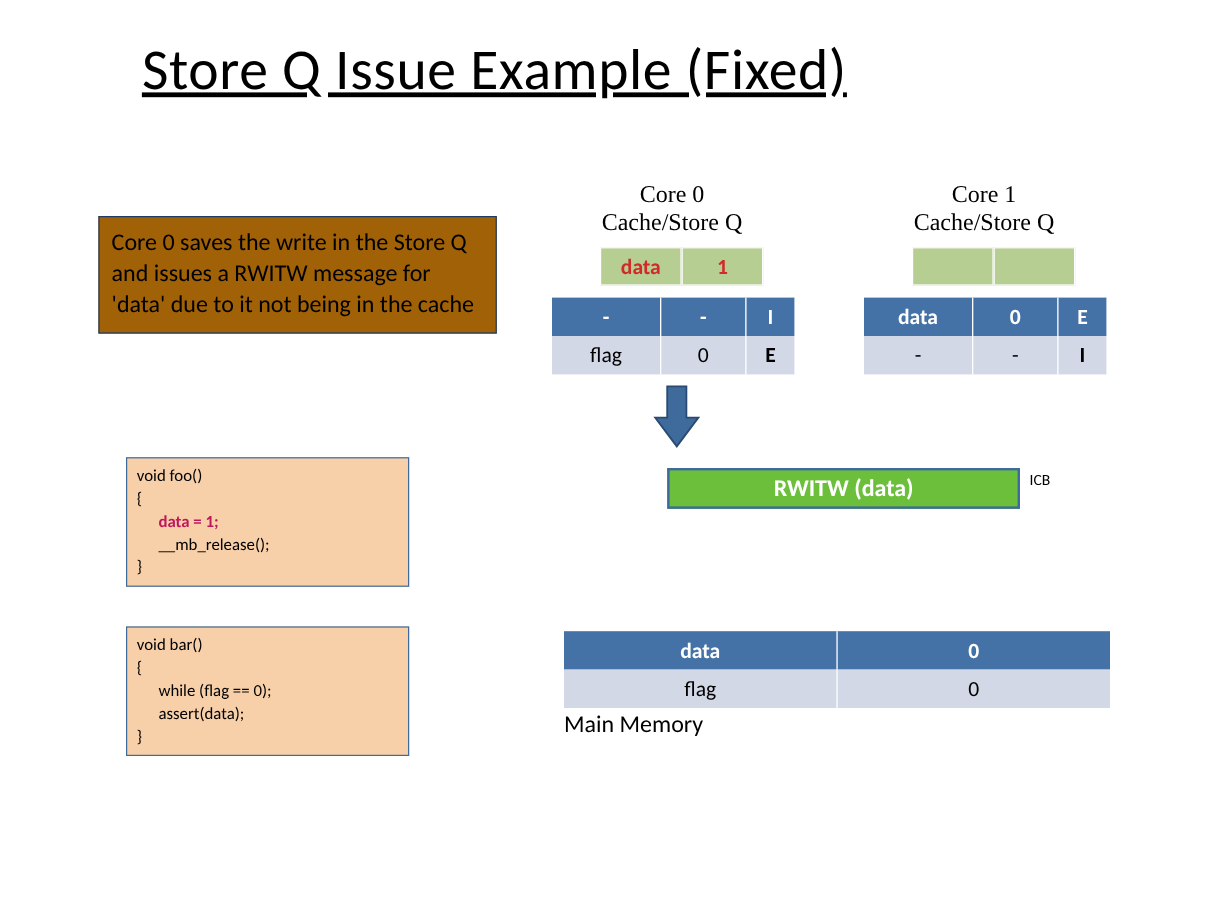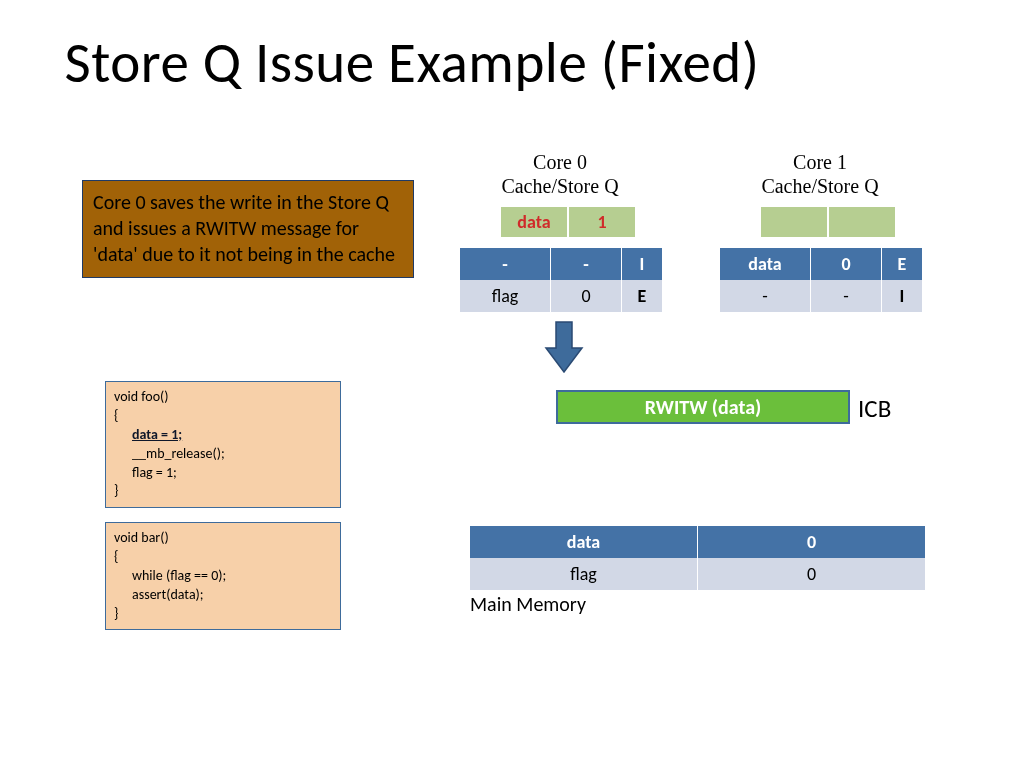--- a/index.html
+++ b/index.html
@@ -12,23 +12,24 @@
     color: #000;
     position: relative;
     overflow: hidden;
   }
   .title {
     position: absolute;
     top: 28px;
     left: 0;
     width: 824px;
     text-align: center;
-    font-size: 57px;
+    font-size: 48px;
     font-weight: 400;
     letter-spacing: 0.5px;
+    text-decoration: underline;
   }
   .explain-box {
     position: absolute;
     left: 82px;
     top: 180px;
     width: 310px;
     border: 1px solid #1f3a66;
     padding: 8px 10px 10px 10px;
     font-size: 20px;
     line-height: 1.3;
@@ -87,21 +88,21 @@
     border: 2px solid #3e6b9b;
     color: #fff;
     font-weight: 700;
     display: flex;
     align-items: center;
     justify-content: center;
     font-size: 20px;
   }
   .icb-label {
     position: absolute;
-    font-size: 25px;
+    font-size: 13px;
   }
   .mem-table {
     position: absolute;
     border-collapse: collapse;
   }
   .mem-table td {
     height: 30px;
     text-align: center;
     font-size: 18px;
   }
@@ -124,21 +125,21 @@
   .code-box {
     position: absolute;
     background: #f7d0a9;
     border: 1px solid #3e6b9b;
     font-family: Calibri, Arial, sans-serif;
     font-size: 14px;
     line-height: 1.35;
     padding: 6px 8px;
   }
   .code-box .indent { padding-left: 18px; display: block; }
-  .code-box .red { color: #0f172a; font-weight: 700; text-decoration: underline; }
+  .code-box .red { color: #be185d; font-weight: 700; }
   .bold { font-weight: 700; }
 </style>
 </head>
 <body>
 
 <div class="title">Store Q Issue Example (Fixed)</div>
 
 <div class="explain-box">Core 0 saves the write in the Store Q and issues a RWITW message for 'data' due to it not being in the cache</div>
 
 <div class="core-label" style="left:460px; top:150px; width:200px;">
@@ -206,21 +207,20 @@
   </tr>
 </tbody>
   </table>
 <div class="mem-label" style="left:470px; top:592px; width:450px;">Main Memory</div>
 
 <div class="code-box" style="left:105px; top:381px; width:218px;">
   <span>void foo()</span><br>
   <span>{</span><br>
   <span class="indent red">data = 1;</span>
   <span class="indent">__mb_release();</span>
-  <span class="indent">flag = 1;</span>
   <span>}</span>
 </div>
 
 <div class="code-box" style="left:105px; top:522px; width:218px;">
   <span>void bar()</span><br>
   <span>{</span><br>
   <span class="indent">while (flag == 0);</span>
   <span class="indent">assert(data);</span>
   <span>}</span>
 </div>

